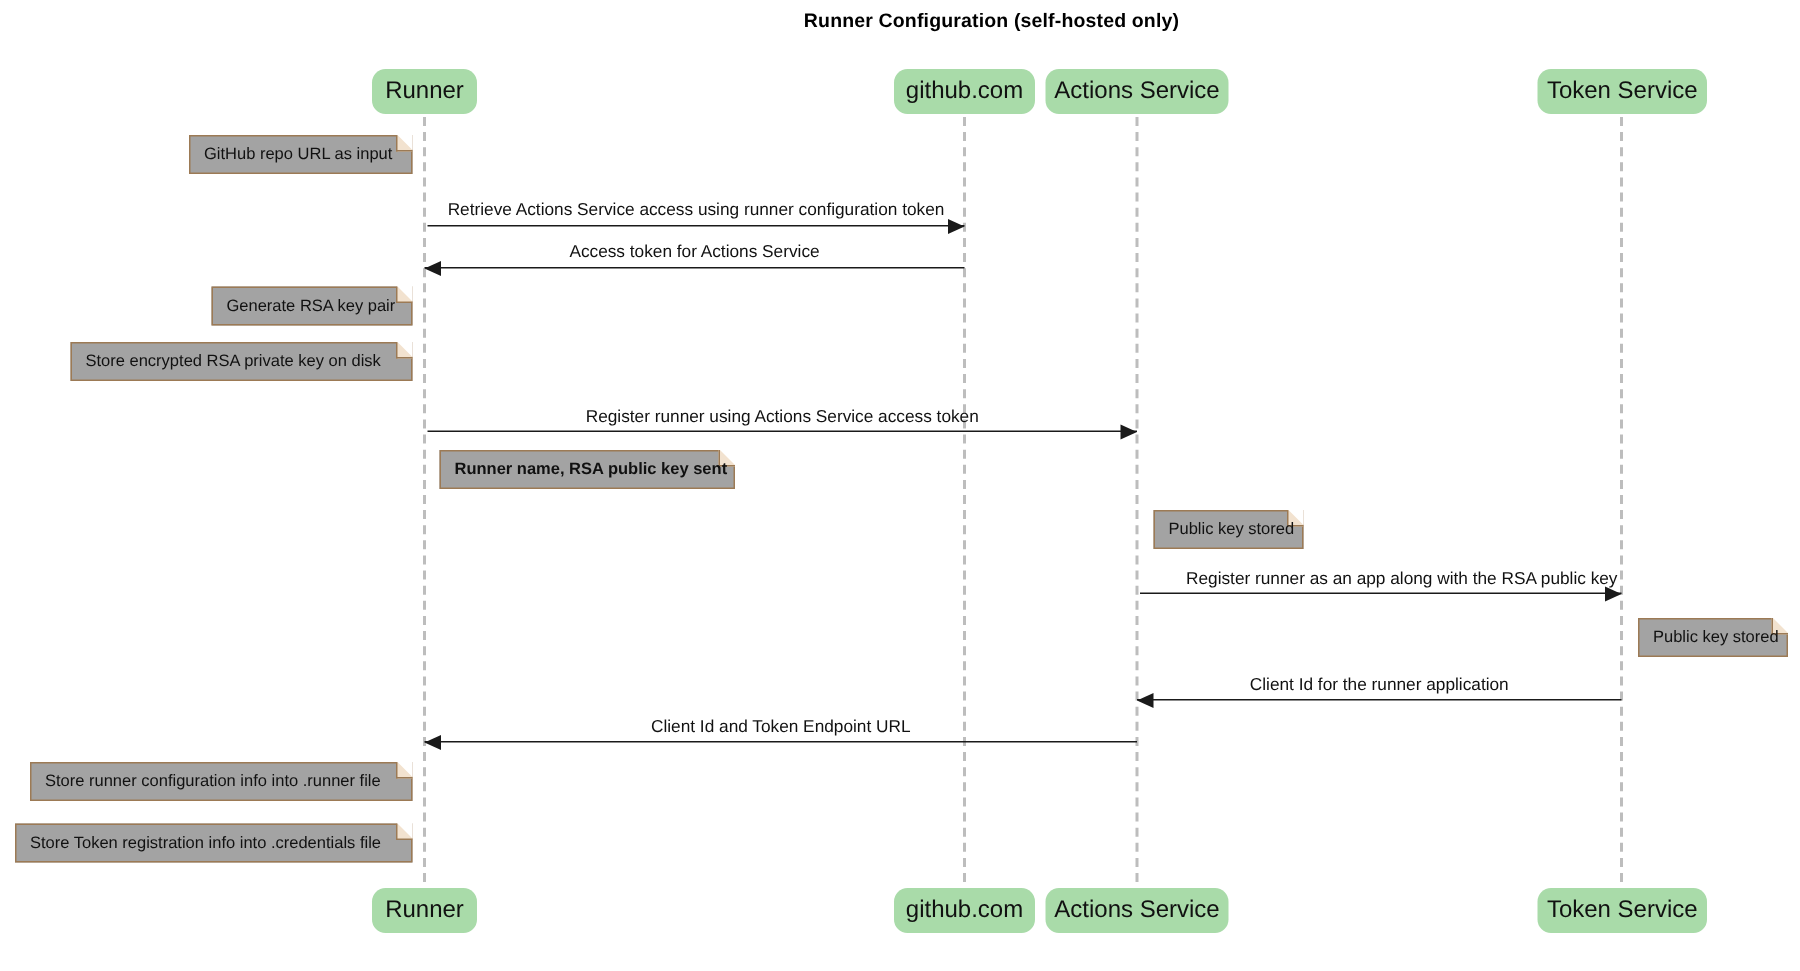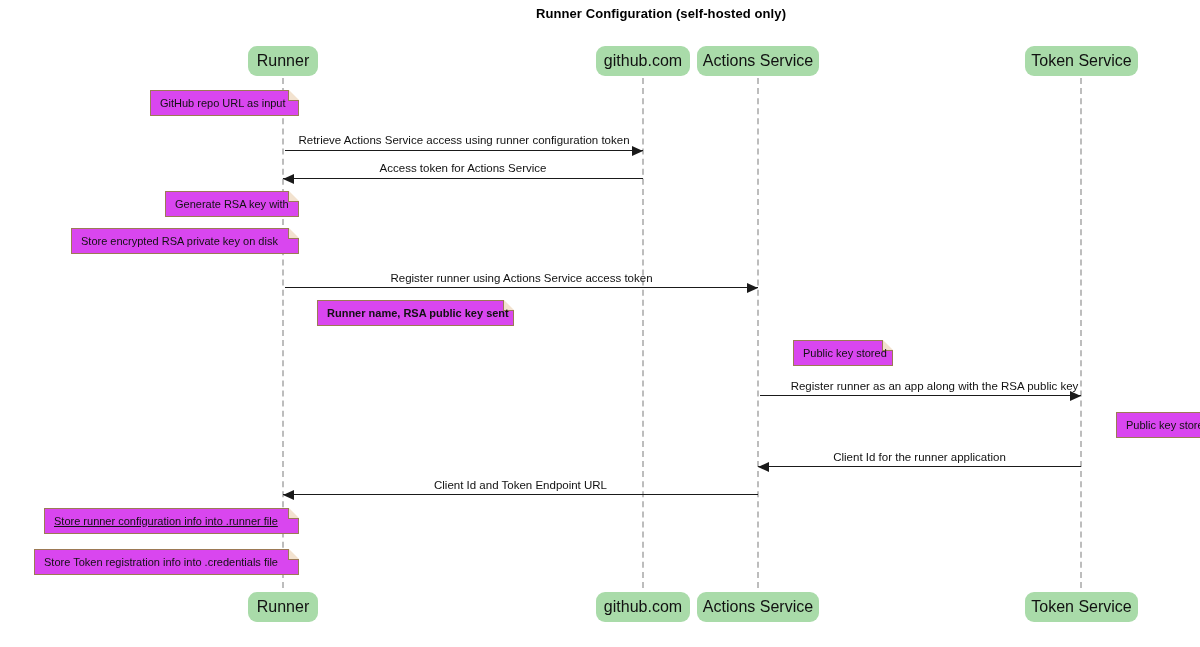--- a/index.html
+++ b/index.html
@@ -48,32 +48,31 @@
     align-items: center;
     justify-content: center;
     font-size: 16px;
     color: #111;
     box-sizing: border-box;
     white-space: nowrap;
   }
   
   .note {
     position: absolute;
-    background: #d946ef;
+    background: #a3a3a3;
     border: 1px solid #9c7a55;
     box-sizing: border-box;
     font-size: 11px;
     color: #111;
     line-height: 1;
     padding: 7px 9px 7px 9px;
     white-space: nowrap;
     height: 26px;
     display: flex;
     align-items: center;
-    margin-left: 24px;
   }
   .note .fold {
     position: absolute;
     top: -1px;
     right: -1px;
     width: 10px;
     height: 10px;
     background: #f2e2cf;
     border-left: 1px solid #9c7a55;
     border-bottom: 1px solid #9c7a55;
@@ -179,40 +178,40 @@
       <div class="msg-line" style="left: 283px; width: 475px; top: 494px;"></div>
       <div class="arrow-head left" style="top: 490px; left: 283px;"></div>
       <div class="msg-label" style="left: 520.5px; top: 479px;">Client Id and Token Endpoint URL</div>
     </div>
   <div id="notes">
       <div class="note" style="left: 126px; top: 90px; width: 149px;">
         <span class="note-text">GitHub repo URL as input</span>
         <span class="fold"></span>
       </div>
       <div class="note" style="left: 141px; top: 191px; width: 134px;">
-        <span class="note-text">Generate RSA key with</span>
+        <span class="note-text">Generate RSA key pair</span>
         <span class="fold"></span>
       </div>
       <div class="note" style="left: 47px; top: 228px; width: 228px;">
         <span class="note-text">Store encrypted RSA private key on disk</span>
         <span class="fold"></span>
       </div>
       <div class="note" style="left: 293px; top: 300px; width: 197px; font-weight: bold;">
         <span class="note-text">Runner name, RSA public key sent</span>
         <span class="fold"></span>
       </div>
       <div class="note" style="left: 769px; top: 340px; width: 100px;">
         <span class="note-text">Public key stored</span>
         <span class="fold"></span>
       </div>
       <div class="note" style="left: 1092px; top: 412px; width: 100px;">
         <span class="note-text">Public key stored</span>
         <span class="fold"></span>
       </div>
-      <div class="note" style="left: 20px; top: 508px; width: 255px; text-decoration: underline;">
+      <div class="note" style="left: 20px; top: 508px; width: 255px;">
         <span class="note-text">Store runner configuration info into .runner file</span>
         <span class="fold"></span>
       </div>
       <div class="note" style="left: 10px; top: 549px; width: 265px;">
         <span class="note-text">Store Token registration info into .credentials file</span>
         <span class="fold"></span>
       </div>
     </div>
 
 </div>

